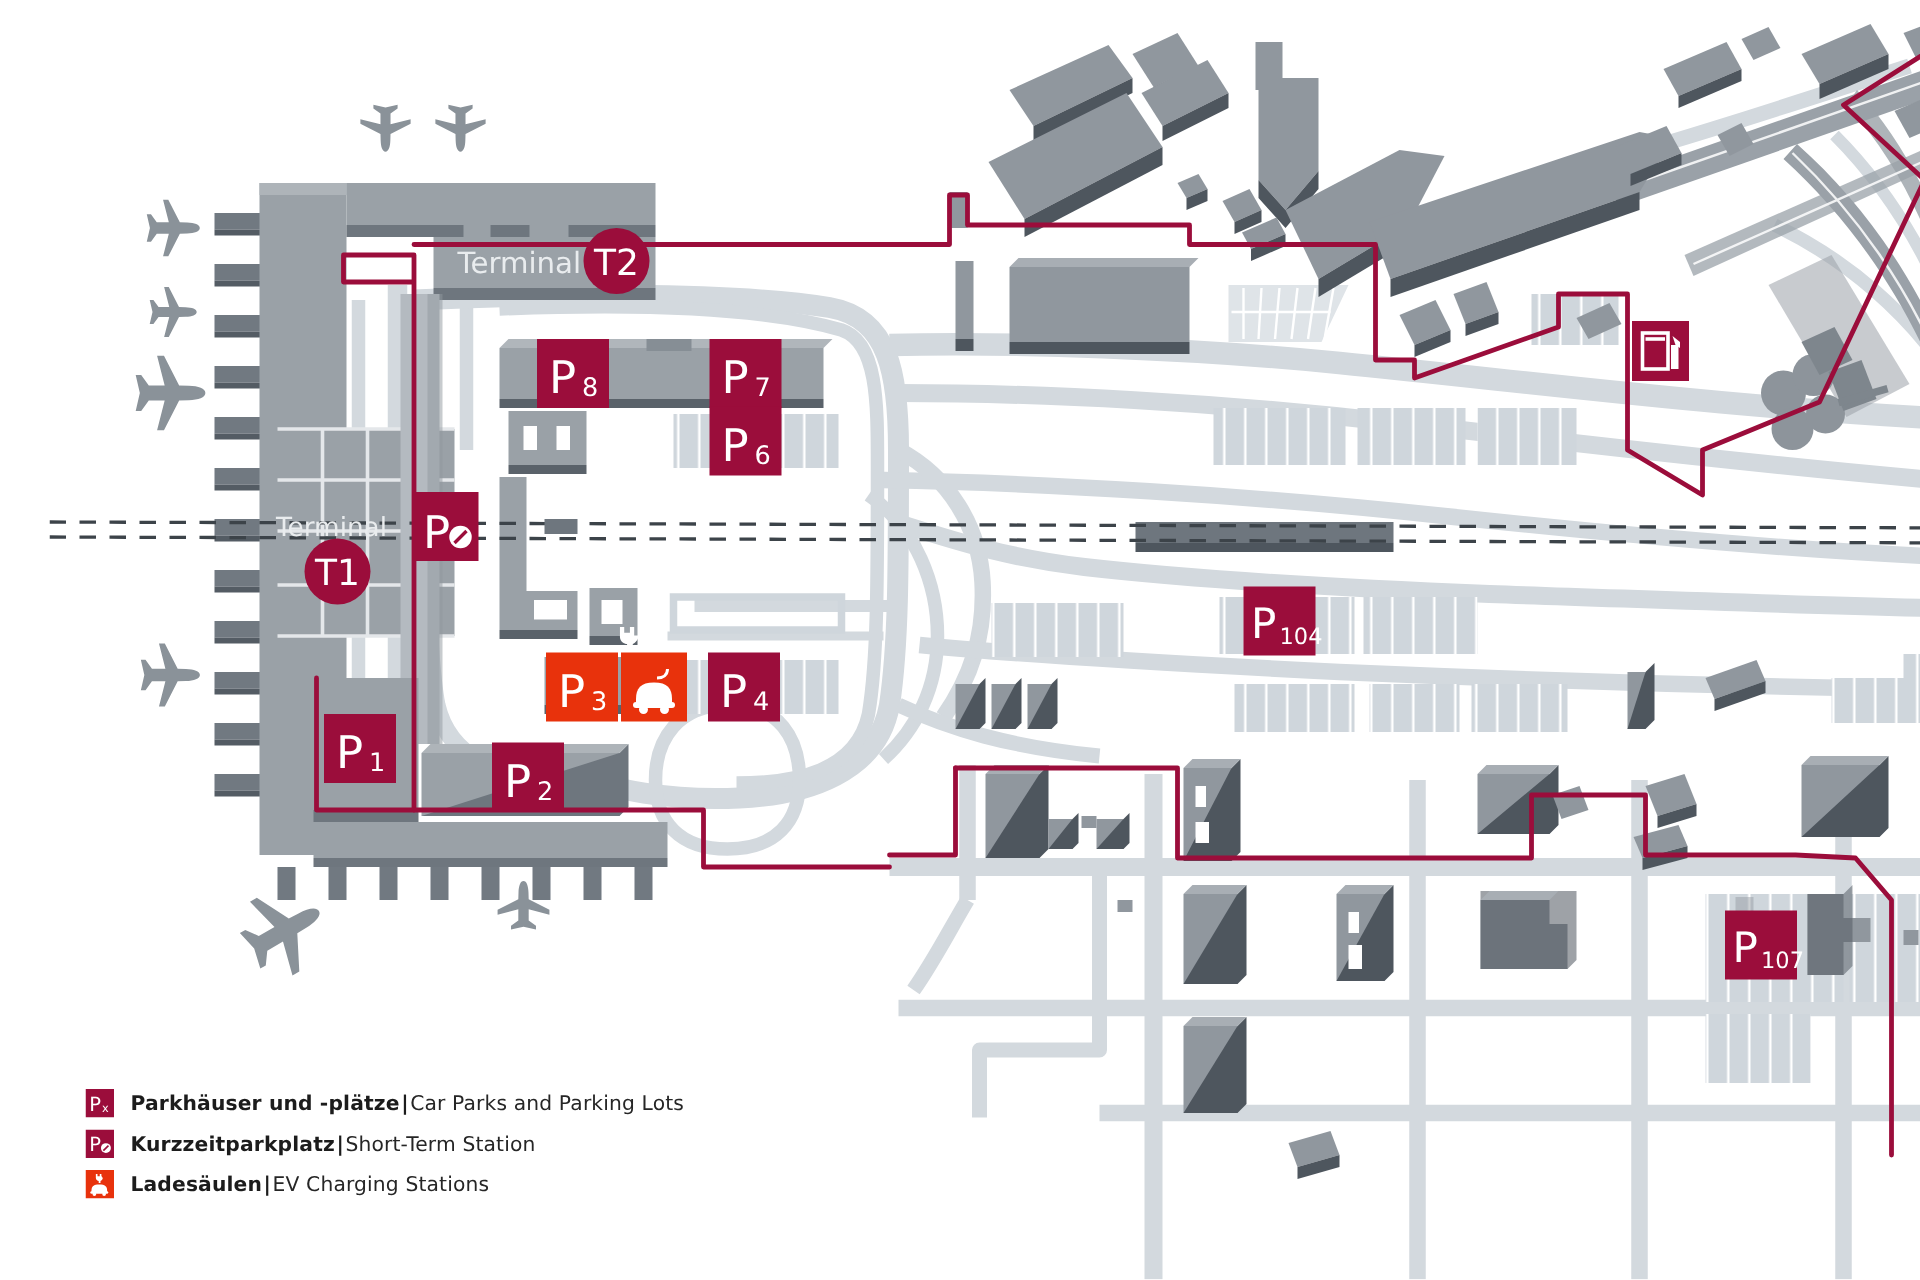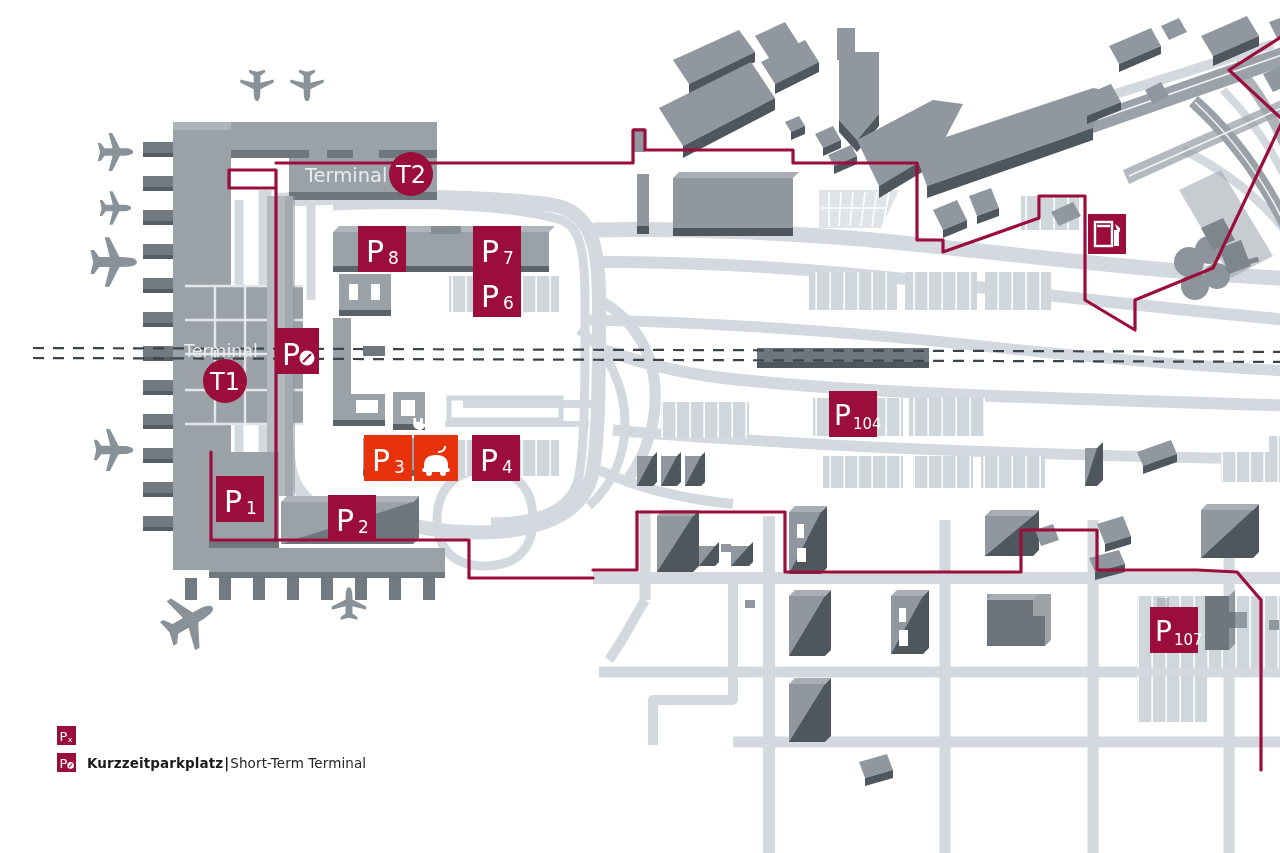--- a/index.html
+++ b/index.html
@@ -523,31 +523,53 @@
   <div id="legend">
 
     <div class="legend-row">
       <div class="legend-ico">
         <svg width="19" height="19" viewBox="0 0 19 19">
           <rect width="19" height="19" fill="#9b0d3b"></rect>
           <text x="2.5" y="14.5" font-size="13" fill="#ffffff" font-family="'DejaVu Sans','Liberation Sans',sans-serif">P</text>
           <text x="11" y="15.5" font-size="7.5" fill="#ffffff" font-family="'DejaVu Sans','Liberation Sans',sans-serif">x</text>
         </svg>
       </div>
+      <div class="legend-txt">
+        <b>Parkhäuser und -plätze</b><span class="sep">|</span><i>Car Parks and Parking Lots</i>
+      </div>
     </div>
 
     <div class="legend-row">
       <div class="legend-ico">
         <svg width="19" height="19" viewBox="0 0 19 19">
           <rect width="19" height="19" fill="#9b0d3b"></rect>
           <text x="2.5" y="14.5" font-size="13" fill="#ffffff" font-family="'DejaVu Sans','Liberation Sans',sans-serif">P</text>
           <circle cx="13.6" cy="12.4" r="3.3" fill="#ffffff"></circle>
           <path d="M11.9,14.1 L15.3,10.7" stroke="#9b0d3b" stroke-width="1.1"></path>
         </svg>
       </div>
       <div class="legend-txt">
-        <b>Kurzzeitparkplatz</b><span class="sep">|</span><i>Short-Term Terminal</i>
+        <b>Kurzzeitparkplatz</b><span class="sep">|</span><i>Short-Term Station</i>
       </div>
     </div>
 
+    <div class="legend-row">
+      <div class="legend-ico">
+        <svg width="19" height="19" viewBox="0 0 19 19">
+          <rect width="19" height="19" fill="#e8320c"></rect>
+          <g fill="#ffffff">
+            <path d="M4,13.5 C4,10.8 5.4,9.6 9.2,9.6 C13,9.6 14.4,10.8 14.4,13.5 L14.4,14.6
+                     L4,14.6 Z"></path>
+            <rect x="3.2" y="14.1" width="12" height="1.8" rx="0.9"></rect>
+            <circle cx="5.9" cy="16" r="1.25"></circle>
+            <circle cx="12.4" cy="16" r="1.25"></circle>
+            <path d="M10.6,4 L10.6,2.6 L9.5,2.6 L9.5,4.2 L8,4.2 L8,2.6 L6.9,2.6 L6.9,5.4
+                     C6.9,6.6 8,7.3 8.8,7.3 L8.8,8.6 L10,8.6 L10,7.3 C10.8,7 11.5,6.4 11.5,5.4 Z"></path>
+          </g>
+        </svg>
+      </div>
+      <div class="legend-txt">
+        <b>Ladesäulen</b><span class="sep">|</span><i>EV Charging Stations</i>
+      </div>
+    </div>
 
   </div>
 </div>
 
 </body></html>

